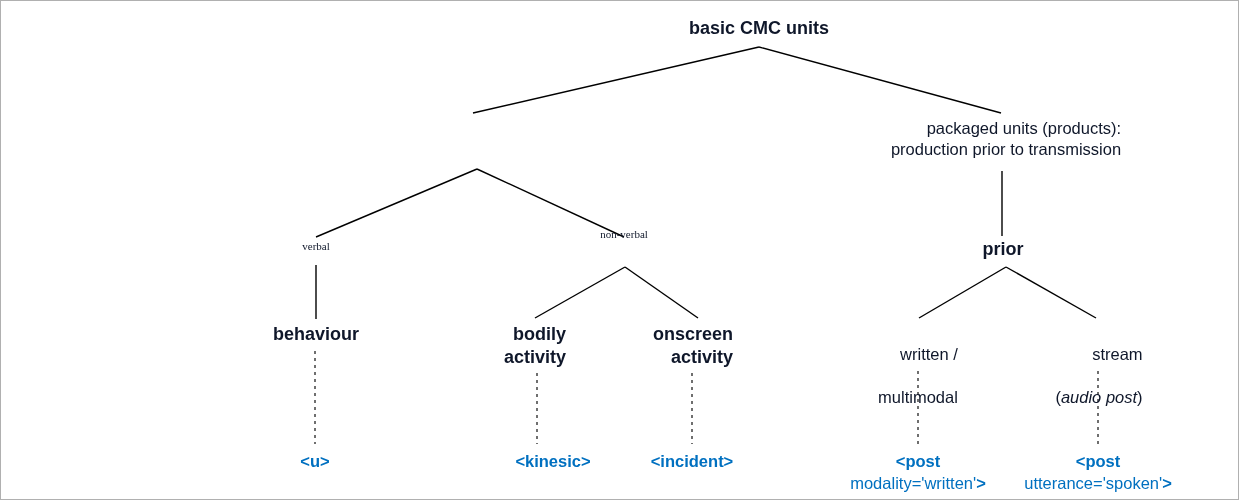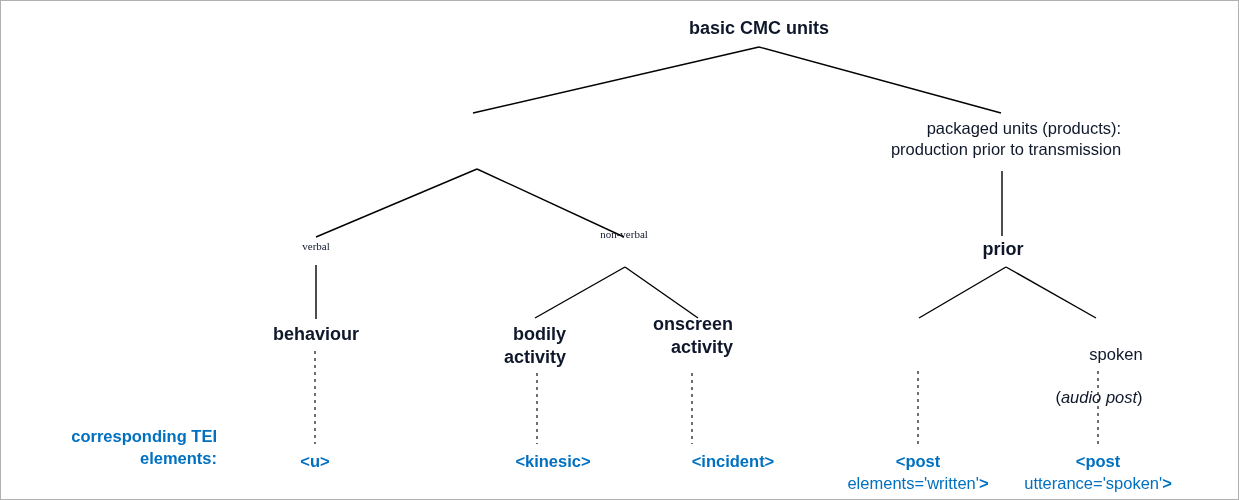--- a/index.html
+++ b/index.html
@@ -120,39 +120,41 @@
   <div class="node n-l2" style="left:1005px; top:117px;">packaged units (products):
 production prior to transmission</div>
 
   <div class="node n-l3-plain" style="left:315px; top:238px;">verbal</div>
   <div class="node n-l3-plain" style="left:623px; top:226px;">non-verbal</div>
   <div class="node n-l3-bold" style="left:1002px; top:237px;">prior</div>
 
   <div class="node n-l4-bold" style="left:315px; top:322px;">behaviour</div>
   <div class="node n-l4-bold" style="left:534px; top:322px;">bodily
 activity</div>
-  <div class="node n-l4-bold" style="left:692px; top:312px;">onscreen
+  <div class="node n-l4-bold" style="left:692px; top:322px;">onscreen
 activity</div>
 
+  <div class="node n-l4-plain" style="left:917px; top:322px;">
+    <span>written /</span><br>
+    <span>multimodal</span>
+  </div>
 
   <div class="node n-l4-plain" style="left:1098px; top:322px;">
-    <span>spoken</span><br>
+    <span>stream</span><br>
     <span>(</span><em>audio post</em><span>)</span>
   </div>
 
-  <div class="tei-caption" style="left:26px; top:425px; width:190px;">corresponding TEI
-elements:</div>
 
   <div class="tei" style="left:314px; top:450px;">&lt;u&gt;</div>
   <div class="tei" style="left:536px; top:450px;margin-left:16px;">&lt;kinesic&gt;</div>
-  <div class="tei" style="left:732px; top:450px;">&lt;incident&gt;</div>
+  <div class="tei" style="left:691px; top:450px;">&lt;incident&gt;</div>
 
   <div class="tei" style="left:917px; top:450px;">
     <span>&lt;post</span><br>
-    <span class="attr">elements='written'</span><span>&gt;</span>
+    <span class="attr">modality='written'</span><span>&gt;</span>
   </div>
 
   <div class="tei" style="left:1097px; top:450px;">
     <span>&lt;post</span><br>
     <span class="attr">utterance='spoken'</span><span>&gt;</span>
   </div>
 
 </div>
 
 </body></html>

